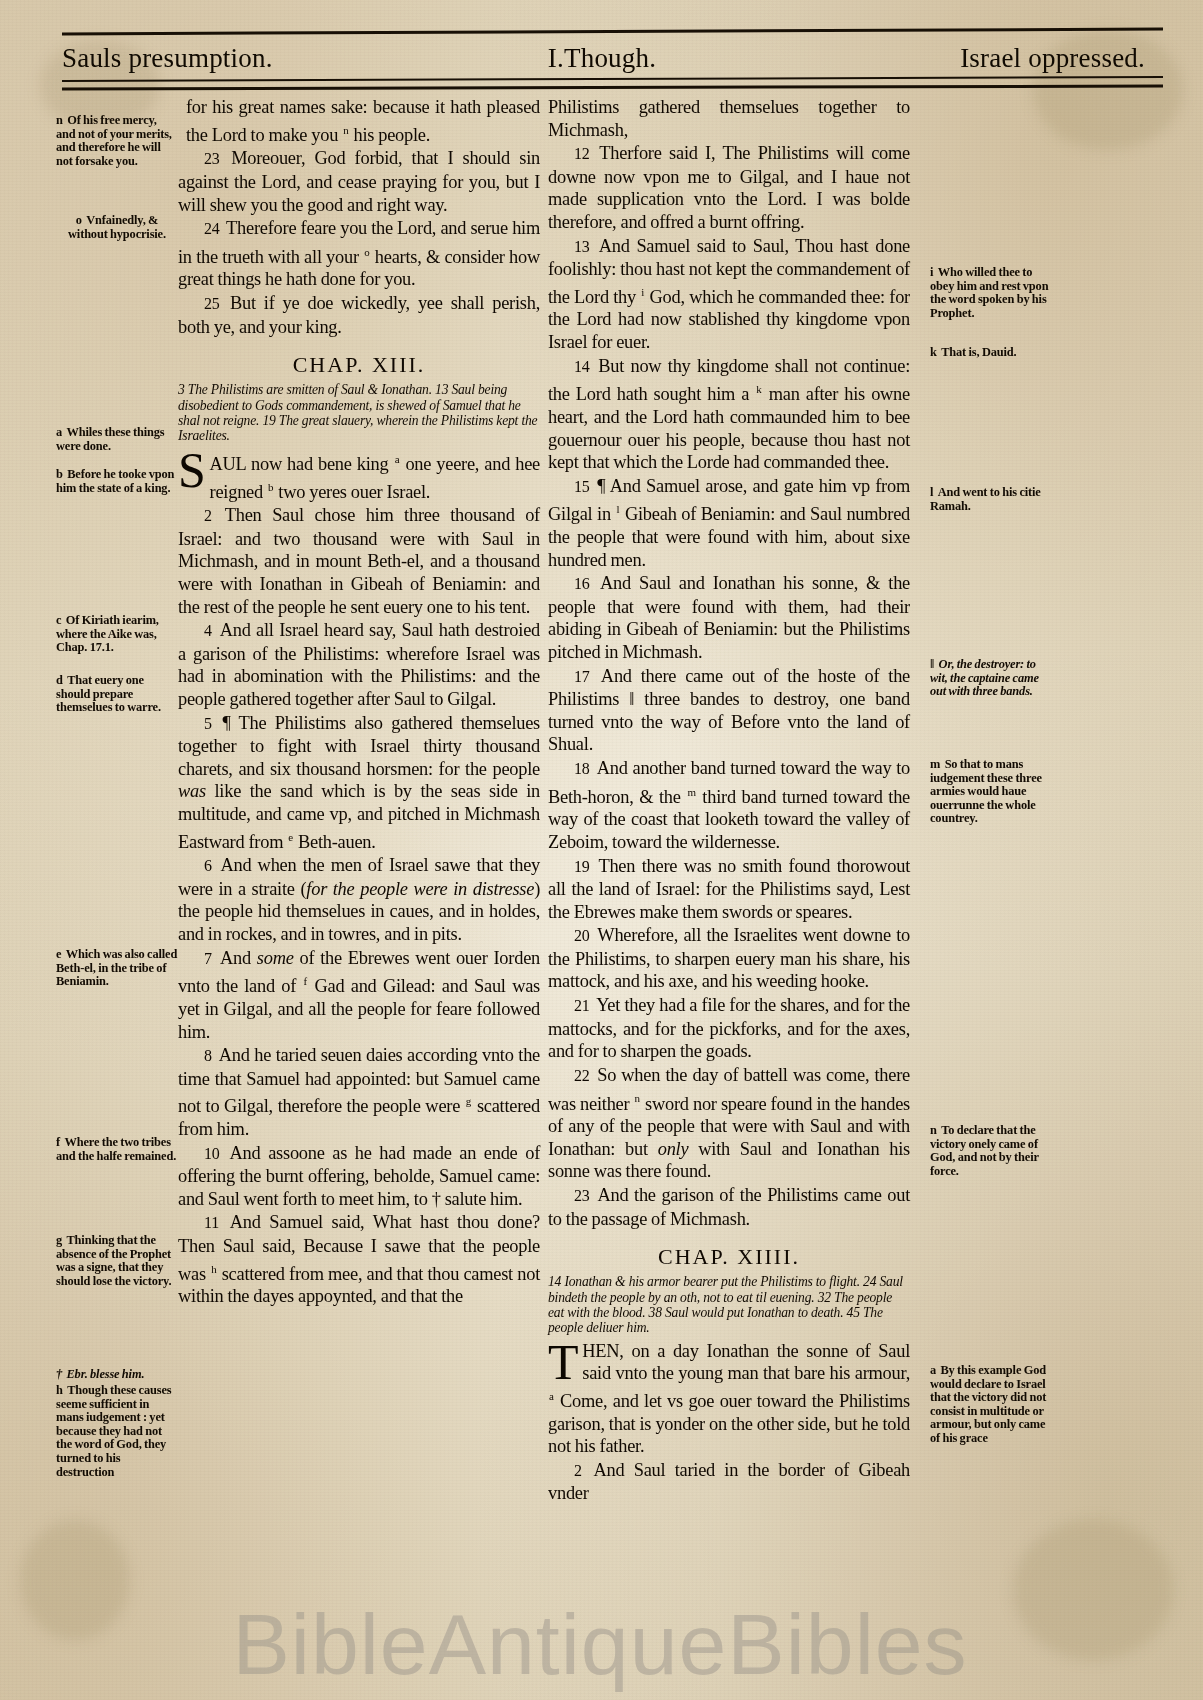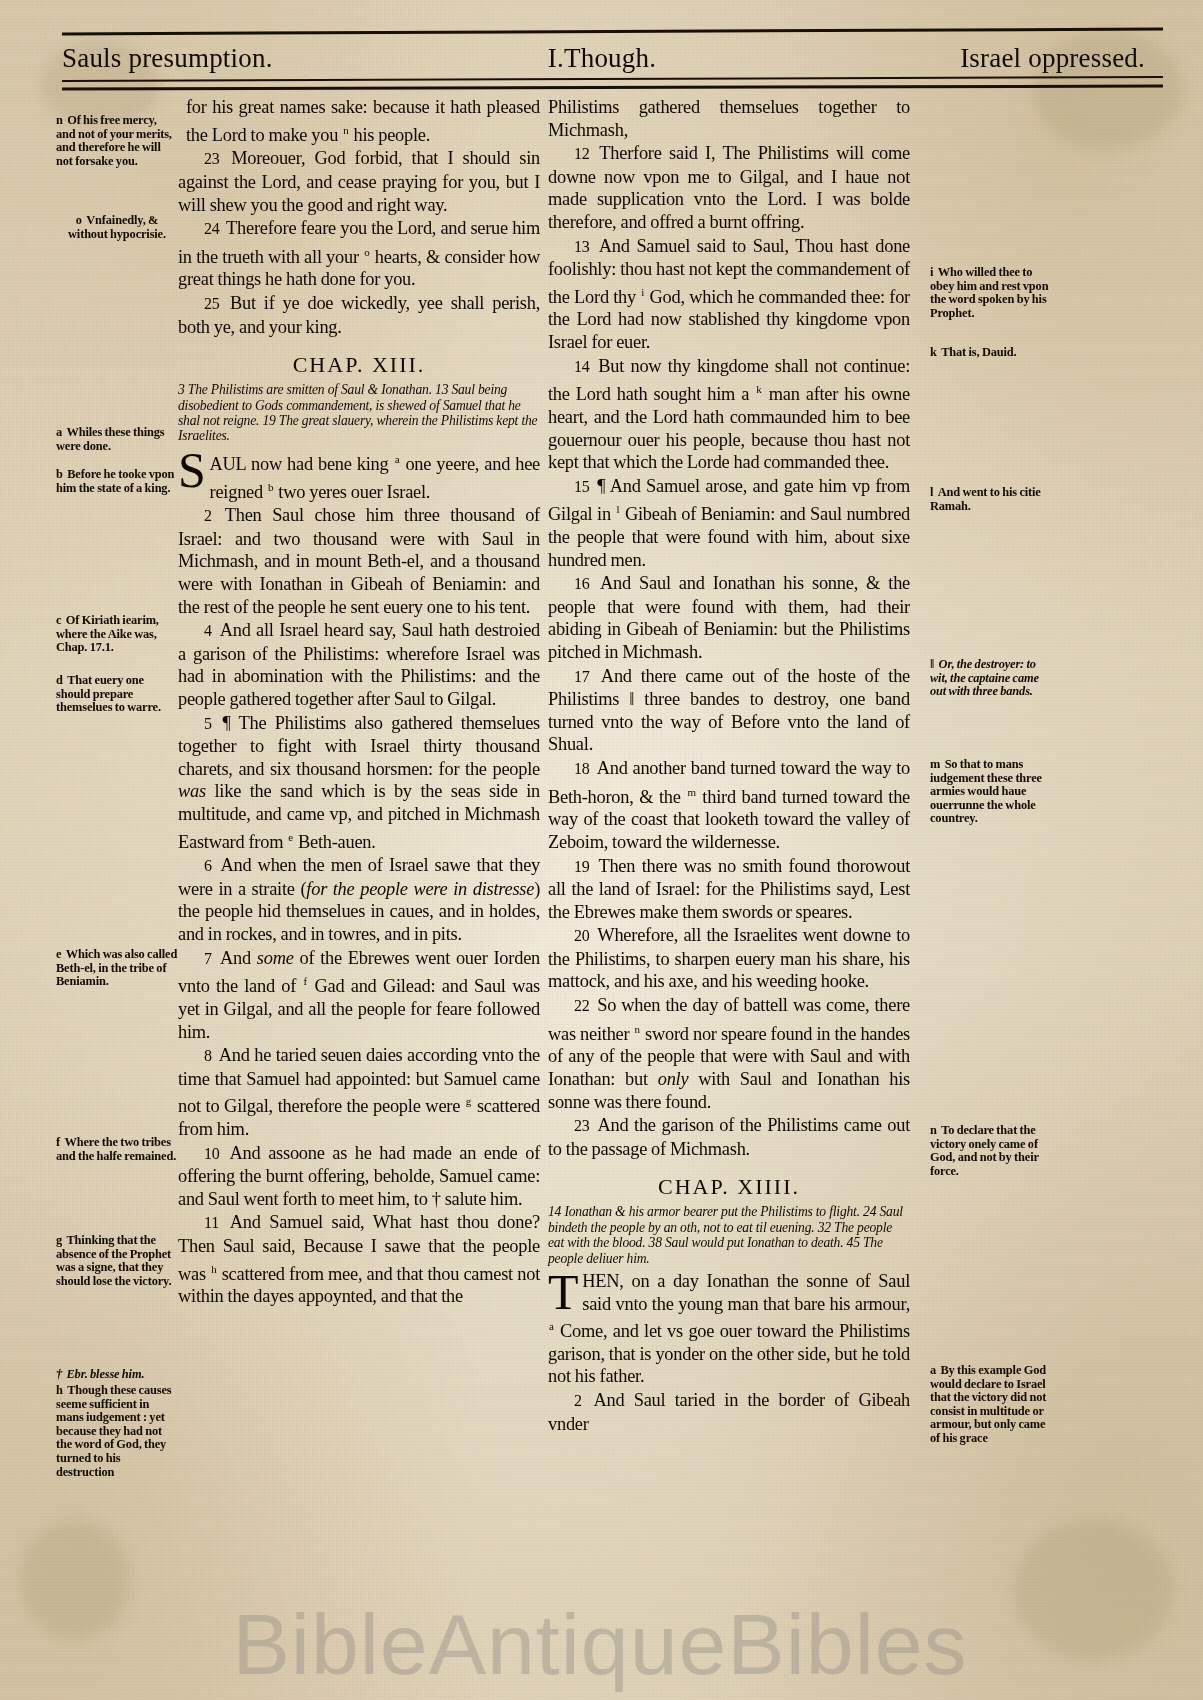--- a/index.html
+++ b/index.html
@@ -145,20 +145,21 @@
         <p class="verse" style="text-indent: 0px;"><span>Philistims gathered themselues together to Michmash,</span></p>
         <p class="verse"><span class="vn">12 </span><span>Therfore said I, The Philistims will come downe now vpon me to Gilgal, and I haue not made supplication vnto the Lord. I was bolde therefore, and offred a burnt offring.</span></p>
         <p class="verse"><span class="vn">13 </span><span>And Samuel said to Saul, Thou hast done foolishly: thou hast not kept the commandement of the Lord thy <span class="sup">i</span> God, which he commanded thee: for the Lord had now stablished thy kingdome vpon Israel for euer.</span></p>
         <p class="verse"><span class="vn">14 </span><span>But now thy kingdome shall not continue: the Lord hath sought him a <span class="sup">k</span> man after his owne heart, and the Lord hath commaunded him to bee gouernour ouer his people, because thou hast not kept that which the Lorde had commanded thee.</span></p>
         <p class="verse"><span class="vn">15 </span><span>¶ And Samuel arose, and gate him vp from Gilgal in <span class="sup">l</span> Gibeah of Beniamin: and Saul numbred the people that were found with him, about sixe hundred men.</span></p>
         <p class="verse"><span class="vn">16 </span><span>And Saul and Ionathan his sonne, &amp; the people that were found with them, had their abiding in Gibeah of Beniamin: but the Philistims pitched in Michmash.</span></p>
         <p class="verse"><span class="vn">17 </span><span>And there came out of the hoste of the Philistims ‖ three bandes to destroy, one band turned vnto the way of Before vnto the land of Shual.</span></p>
         <p class="verse"><span class="vn">18 </span><span>And another band turned toward the way to Beth-horon, &amp; the <span class="sup">m</span> third band turned toward the way of the coast that looketh toward the valley of Zeboim, toward the wildernesse.</span></p>
         <p class="verse"><span class="vn">19 </span><span>Then there was no smith found thorowout all the land of Israel: for the Philistims sayd, Lest the Ebrewes make them swords or speares.</span></p>
         <p class="verse"><span class="vn">20 </span><span>Wherefore, all the Israelites went downe to the Philistims, to sharpen euery man his share, his mattock, and his axe, and his weeding hooke.</span></p>
+        <p class="verse"><span class="vn">21 </span><span>Yet they had a file for the shares, and for the mattocks, and for the pickforks, and for the axes, and for to sharpen the goads.</span></p>
         <p class="verse"><span class="vn">22 </span><span>So when the day of battell was come, there was neither <span class="sup">n</span> sword nor speare found in the handes of any of the people that were with Saul and with Ionathan: but <i>only</i> with Saul and Ionathan his sonne was there found.</span></p>
         <p class="verse"><span class="vn">23 </span><span>And the garison of the Philistims came out to the passage of Michmash.</span></p>
         <div class="chap">CHAP. XIIII.</div>
         <div class="arg">14 Ionathan &amp; his armor bearer put the Philistims to flight. 24 Saul bindeth the people by an oth, not to eat til euening. 32 The people eat with the blood. 38 Saul would put Ionathan to death. 45 The people deliuer him.</div>
         <p class="verse" style="text-indent: 0px;"><span class="dropcap">T</span><span>HEN, on a day Ionathan the sonne of Saul said vnto the young man that bare his armour, <span class="sup">a</span> Come, and let vs goe ouer toward the Philistims garison, that is yonder on the other side, but he told not his father.</span></p>
         <p class="verse"><span class="vn">2 </span><span>And Saul taried in the border of Gibeah vnder</span></p>
       </div>
     <div class="colD" id="right-margin">
         <div class="note" style="position: absolute; top: 170px; left: 0px; width: 122px;"><span class="k">i </span><span>Who willed thee to obey him and rest vpon the word spoken by his Prophet.</span></div>
         <div class="note" style="position: absolute; top: 250px; left: 0px; width: 122px;"><span class="k">k </span><span>That is, Dauid.</span></div>

